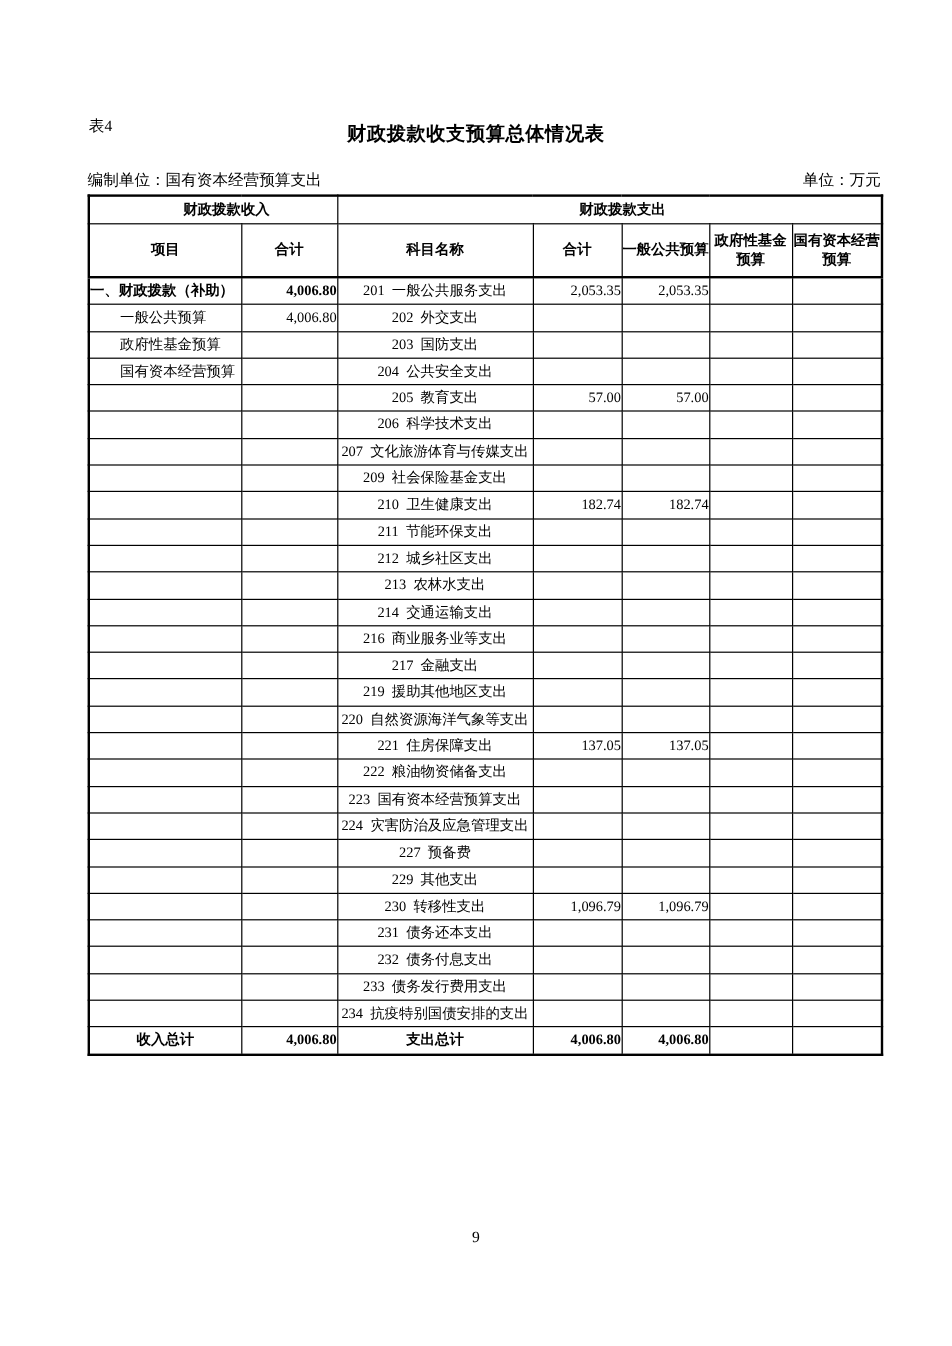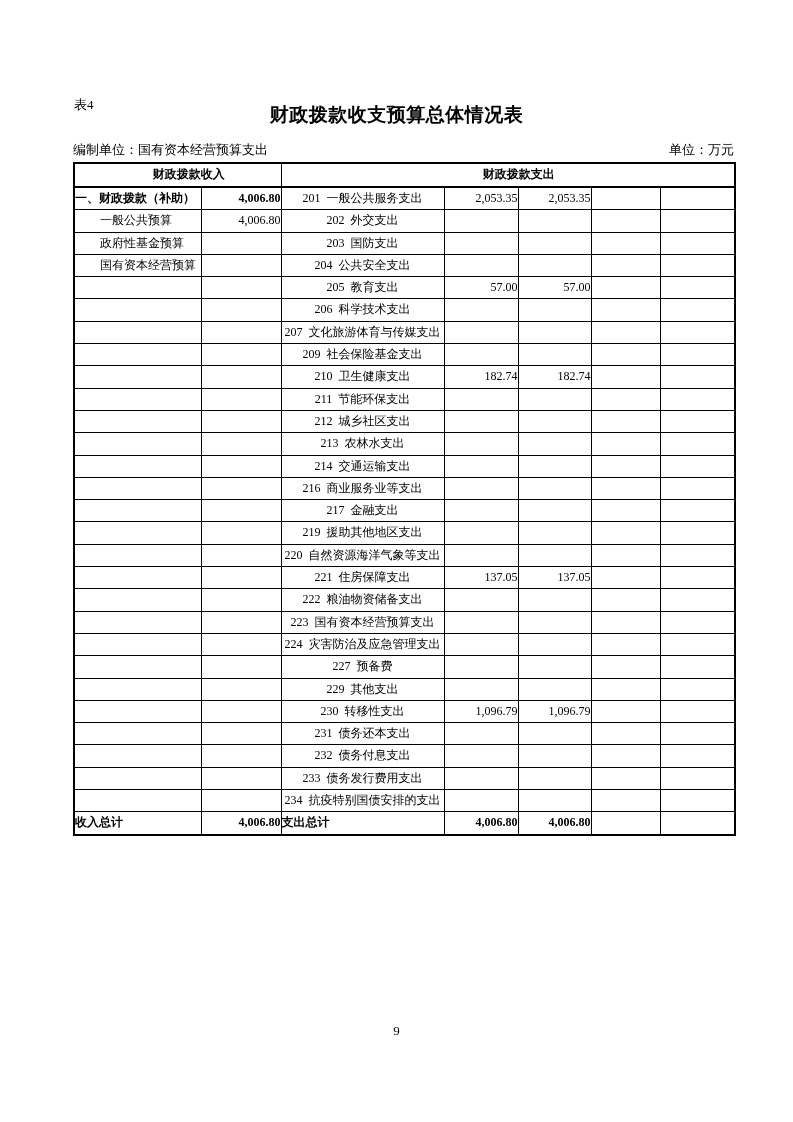--- a/index.html
+++ b/index.html
@@ -11,21 +11,21 @@
     color:#000;
     overflow:hidden;
   }
   .table-label {
     position:absolute; left:74px; top:77px;
     font-size:13px;
     margin-top:19px;
   }
   .doc-title {
     position:absolute; top:102px; left:0; width:100%;
-    text-align:center; font-size:19px; font-weight:bold;
+    text-align:center; font-size:16px; font-weight:bold;
     letter-spacing:0.5px;
   }
   .meta-row {
     position:absolute; top:141px; left:73px; width:661px;
     display:flex; justify-content:space-between;
     font-size:13px;
   }
   table.budget-table {
     position:absolute; top:162px; left:73px;
     width:661px; table-layout:fixed;
@@ -42,21 +42,21 @@
   .budget-table thead th { font-weight:bold; text-align:center; line-height:1.3; }
   .budget-table thead { border-bottom:2px solid #000; }
   tr.hdr-group th { height:22px;padding-left:22px; }
   tr.hdr-cols th { height:43px; }
   .budget-table tbody td { height:21.3px; line-height:21.3px; white-space:nowrap; }
   .c-item   { text-align:left; padding-left:3px; }
   .c-item.indent { padding-left:25px; }
   .c-num    { text-align:right; padding-right:4px; }
   .c-name   { text-align:center; padding-left:3px; }
   .bold     { font-weight:bold; }
-  .center   { text-align:left; padding-left:0 !important; }
+  .center   { text-align:center; padding-left:0 !important; }
   .page-number {
     position:absolute; top:1023px; left:0; width:100%;
     text-align:center; font-size:13px;
   }
 </style>
 </head>
 <body>
 
 <div class="page">
 
@@ -77,20 +77,29 @@
       <col style="width:74px">
         <col style="width:73px">
         <col style="width:69px">
         <col style="width:75px">
     </colgroup>
     <thead>
       <tr class="hdr-group">
         <th colspan="2">财政拨款收入</th>
         <th colspan="5">财政拨款支出</th>
       </tr>
+      <tr class="hdr-cols">
+        <th>项目</th>
+        <th>合计</th>
+        <th>科目名称</th>
+        <th>合计</th>
+        <th>一般公共预算</th>
+        <th>政府性基金预算</th>
+        <th>国有资本经营预算</th>
+      </tr>
     </thead>
     <tbody>
         <tr>
           <td class="c-item bold">一、财政拨款（补助）</td>
           <td class="c-num bold">4,006.80</td>
           <td class="c-name">201 一般公共服务支出</td>
           <td class="c-num">2,053.35</td>
           <td class="c-num">2,053.35</td>
           <td class="c-num"></td>
           <td class="c-num"></td>

